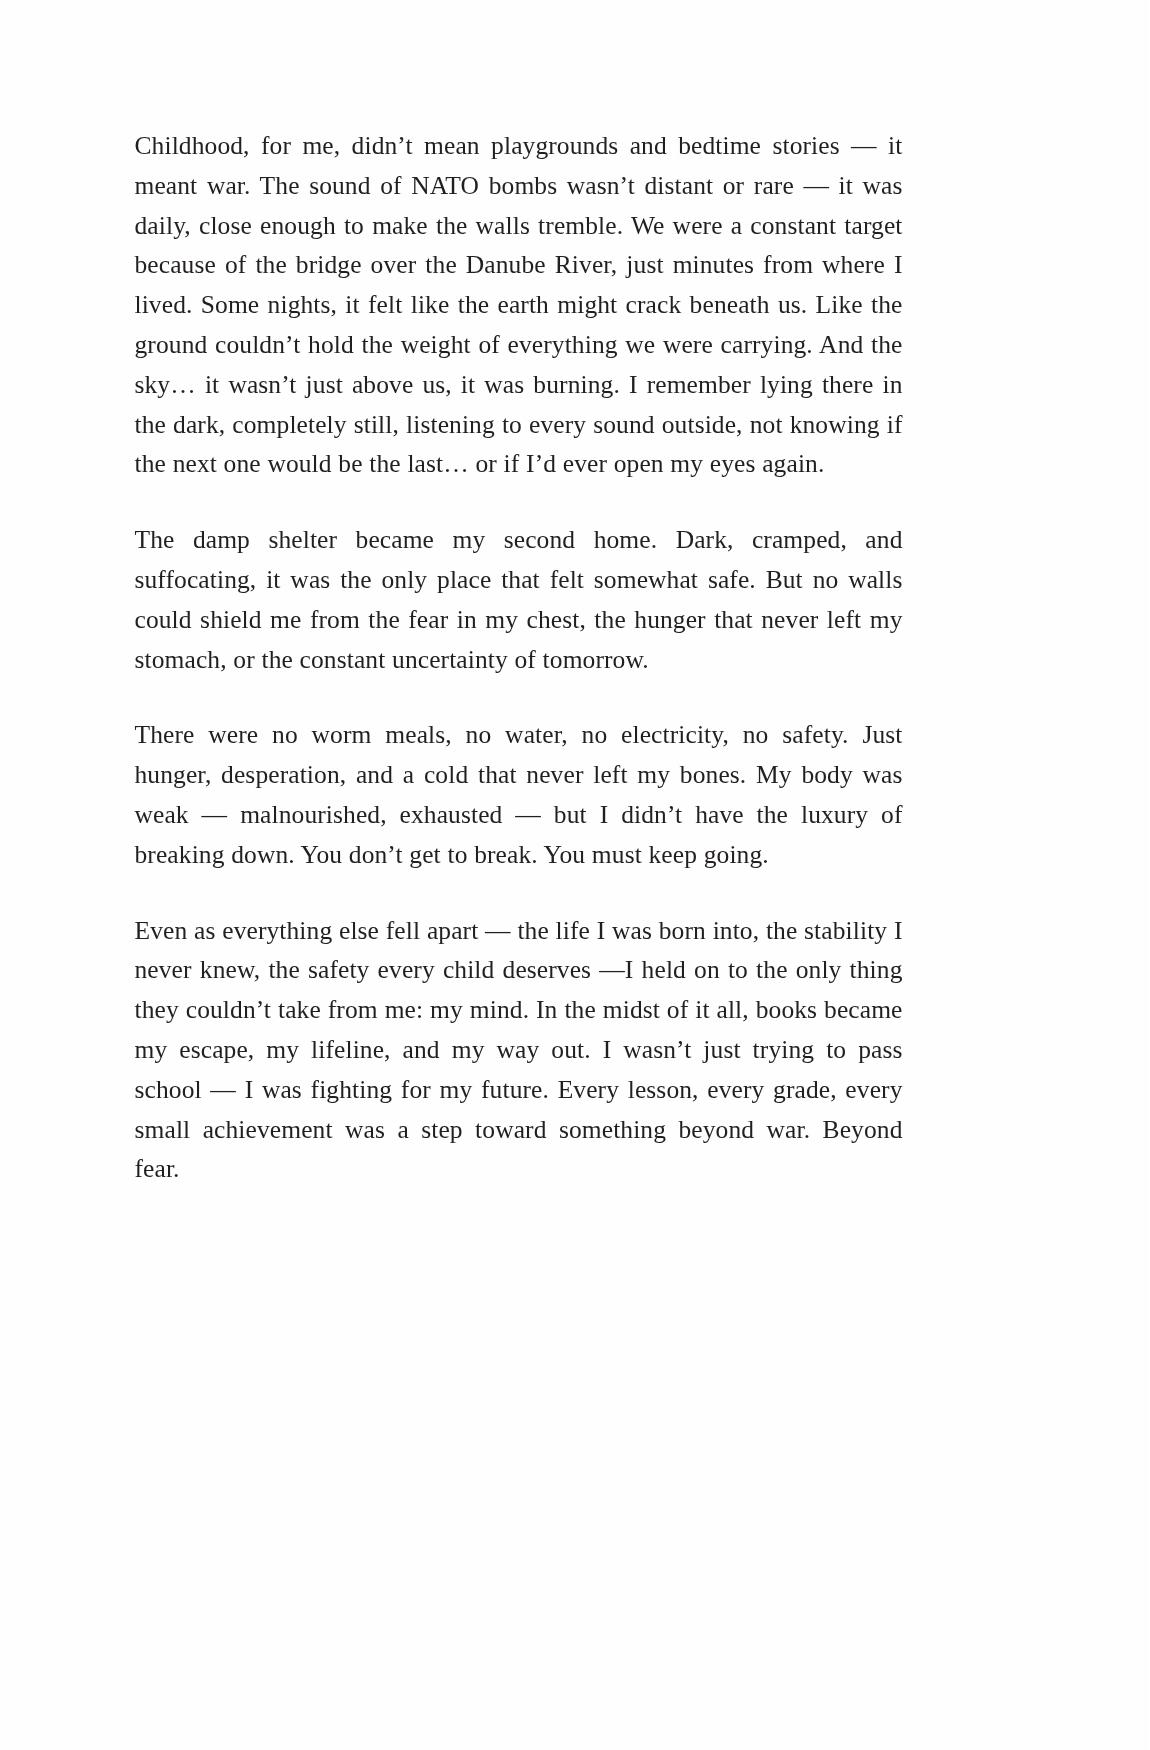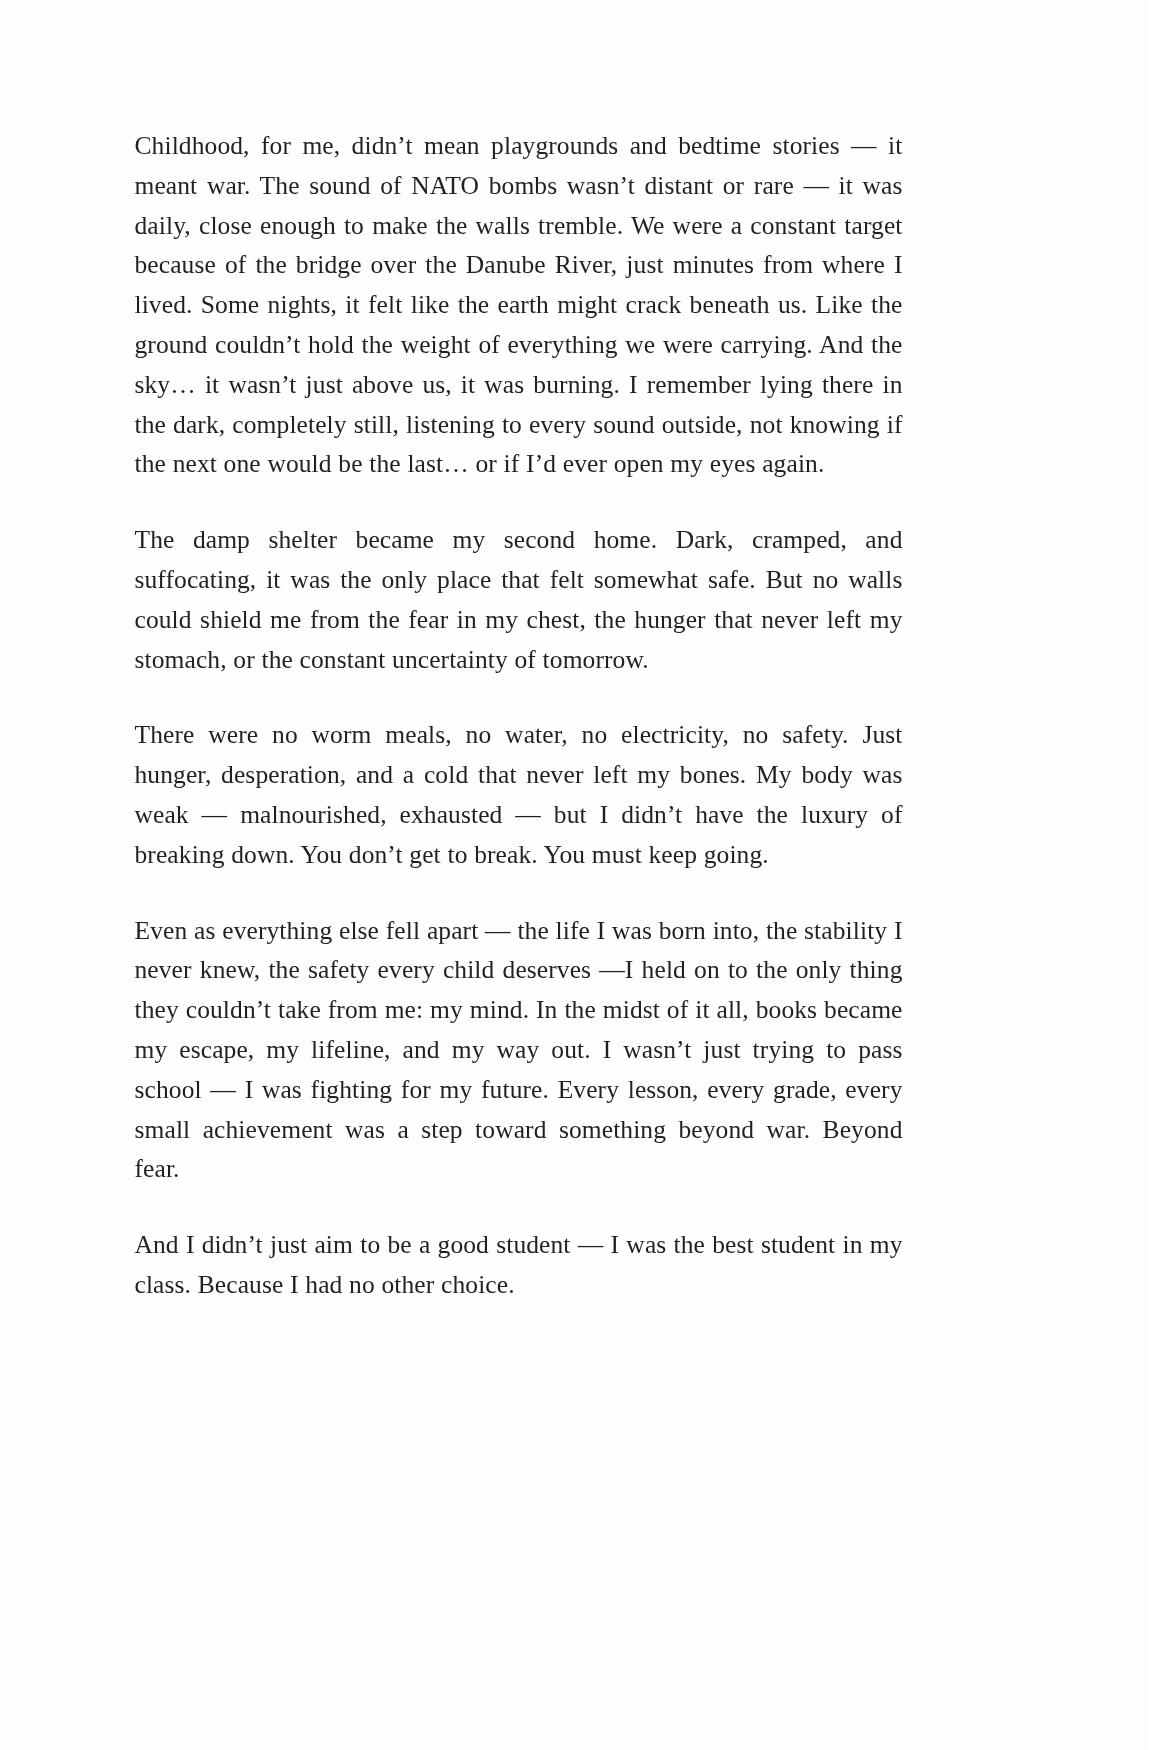--- a/index.html
+++ b/index.html
@@ -41,15 +41,14 @@
 </style>
 </head>
 <body>
 
 <div class="page">
   <div class="text-column">
     <p class="body-paragraph">Childhood, for me, didn’t mean playgrounds and bedtime stories — it meant war. The sound of NATO bombs wasn’t distant or rare — it was daily, close enough to make the walls tremble. We were a constant target because of the bridge over the Danube River, just minutes from where I lived. Some nights, it felt like the earth might crack beneath us. Like the ground couldn’t hold the weight of everything we were carrying. And the sky… it wasn’t just above us, it was burning. I remember lying there in the dark, completely still, listening to every sound outside, not knowing if the next one would be the last… or if I’d ever open my eyes again.</p>
     <p class="body-paragraph">The damp shelter became my second home. Dark, cramped, and suffocating, it was the only place that felt somewhat safe. But no walls could shield me from the fear in my chest, the hunger that never left my stomach, or the constant uncertainty of tomorrow.</p>
     <p class="body-paragraph">There were no worm meals, no water, no electricity, no safety. Just hunger, desperation, and a cold that never left my bones. My body was weak — malnourished, exhausted — but I didn’t have the luxury of breaking down. You don’t get to break. You must keep going.</p>
     <p class="body-paragraph">Even as everything else fell apart — the life I was born into, the stability I never knew, the safety every child deserves —I held on to the only thing they couldn’t take from me: my mind. In the midst of it all, books became my escape, my lifeline, and my way out. I wasn’t just trying to pass school — I was fighting for my future. Every lesson, every grade, every small achievement was a step toward something beyond war. Beyond fear.</p>
-    <p class="body-paragraph">And I didn’t just aim to be a good student — I was the best student in my class. Because I had no other choice.</p>
   </div>
 </div>
 
 </body></html>

